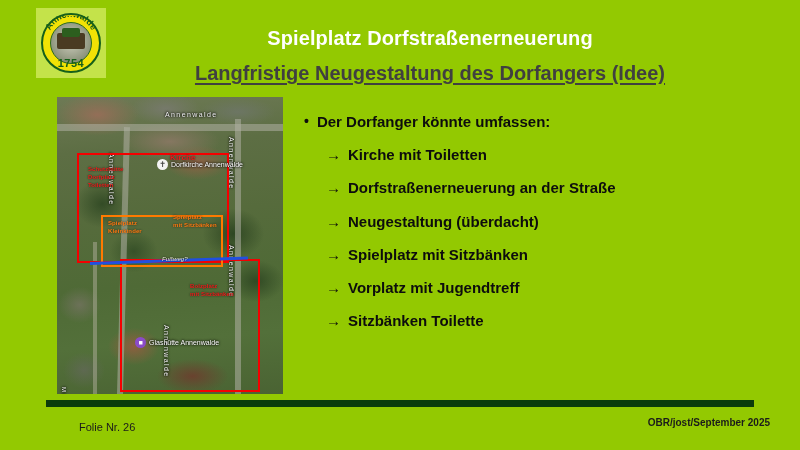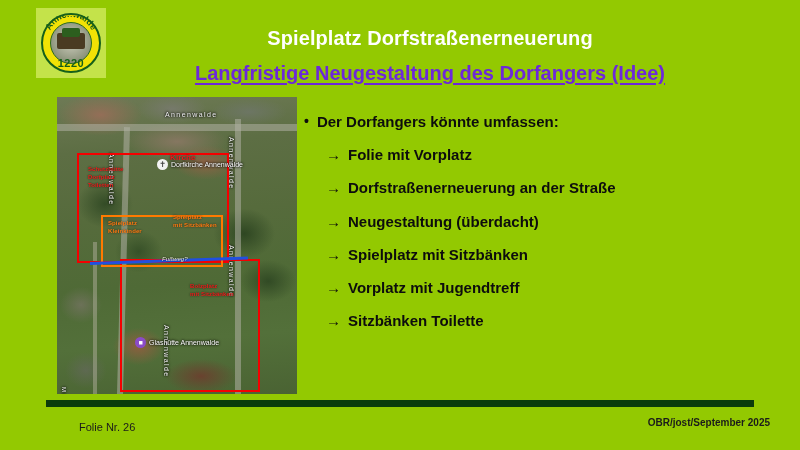--- a/index.html
+++ b/index.html
@@ -102,37 +102,36 @@
     font-size: 20px;
     font-weight: bold;
     letter-spacing: 0.1px;
   }
   .title-sub {
     position: absolute;
     left: 110px;
     top: 62px;
     width: 640px;
     text-align: center;
-    color: #6d28d9;
+    color: #404040;
     font-size: 20px;
     font-weight: bold;
     text-decoration: underline;
     text-underline-offset: 3px;
   }
 
   
   .map {
     position: absolute;
     left: 57px;
     top: 97px;
     width: 226px;
     height: 297px;
     overflow: hidden;
     background: #4b5a3a;
-    padding-left: 14px;
   }
   .map-bg {
     position: absolute;
     inset: 0;
     background:
       radial-gradient(ellipse 60px 30px at 18% 6%,  rgba(150,110,88,0.95) 0%, rgba(150,110,88,0) 70%),
       radial-gradient(ellipse 50px 22px at 48% 4%,  rgba(120,122,110,0.9) 0%, rgba(120,122,110,0) 70%),
       radial-gradient(ellipse 55px 20px at 80% 5%,  rgba(110,118,104,0.85) 0%, rgba(110,118,104,0) 70%),
       radial-gradient(ellipse 70px 26px at 50% 15%, rgba(138,120,100,0.9) 0%, rgba(138,120,100,0) 72%),
       radial-gradient(ellipse 46px 24px at 62% 22%, rgba(150,96,70,0.85) 0%, rgba(150,96,70,0) 72%),
@@ -307,21 +306,21 @@
 
 <div class="slide">
 
   <div class="logo">
     <div class="logo-disc">
       <div class="logo-inner"></div>
       <svg class="logo-arc" viewBox="0 0 60 26">
         <path id="arcpath" d="M 6,24 A 24,24 0 0 1 54,24" fill="none"></path>
         <text><textPath href="#arcpath" startOffset="50%" text-anchor="middle">Annenwalde</textPath></text>
       </svg>
-      <div class="logo-year">1220</div>
+      <div class="logo-year">1754</div>
     </div>
   </div>
 
   <div class="title-main">Spielplatz Dorfstraßenerneuerung</div>
   <div class="title-sub">Langfristige Neugestaltung des Dorfangers (Idee)</div>
 
   <div class="map">
     <div class="map-bg"></div>
 
     <div class="map-road road-h-top"></div>
@@ -359,26 +358,26 @@
     </div>
     <div class="poi poi-glas">
       <span class="poi-pin purple">■</span>
       <span class="poi-label">Glashütte Annenwalde</span>
     </div>
   </div>
 
   <div class="content">
     <div class="bullet-main">
       <span class="bullet-dot">•</span>
-      <span>Der Dorfangers könnte umfassen:</span>
-    </div>
-
-    <div class="sub-item">
-      <span class="arrow">→</span>
-      <span>Folie mit Vorplatz</span>
+      <span>Der Dorfanger könnte umfassen:</span>
+    </div>
+
+    <div class="sub-item">
+      <span class="arrow">→</span>
+      <span>Kirche mit Toiletten</span>
     </div>
     <div class="sub-item">
       <span class="arrow">→</span>
       <span>Dorfstraßenerneuerung an der Straße</span>
     </div>
     <div class="sub-item">
       <span class="arrow">→</span>
       <span>Neugestaltung (überdacht)</span>
     </div>
     <div class="sub-item">

